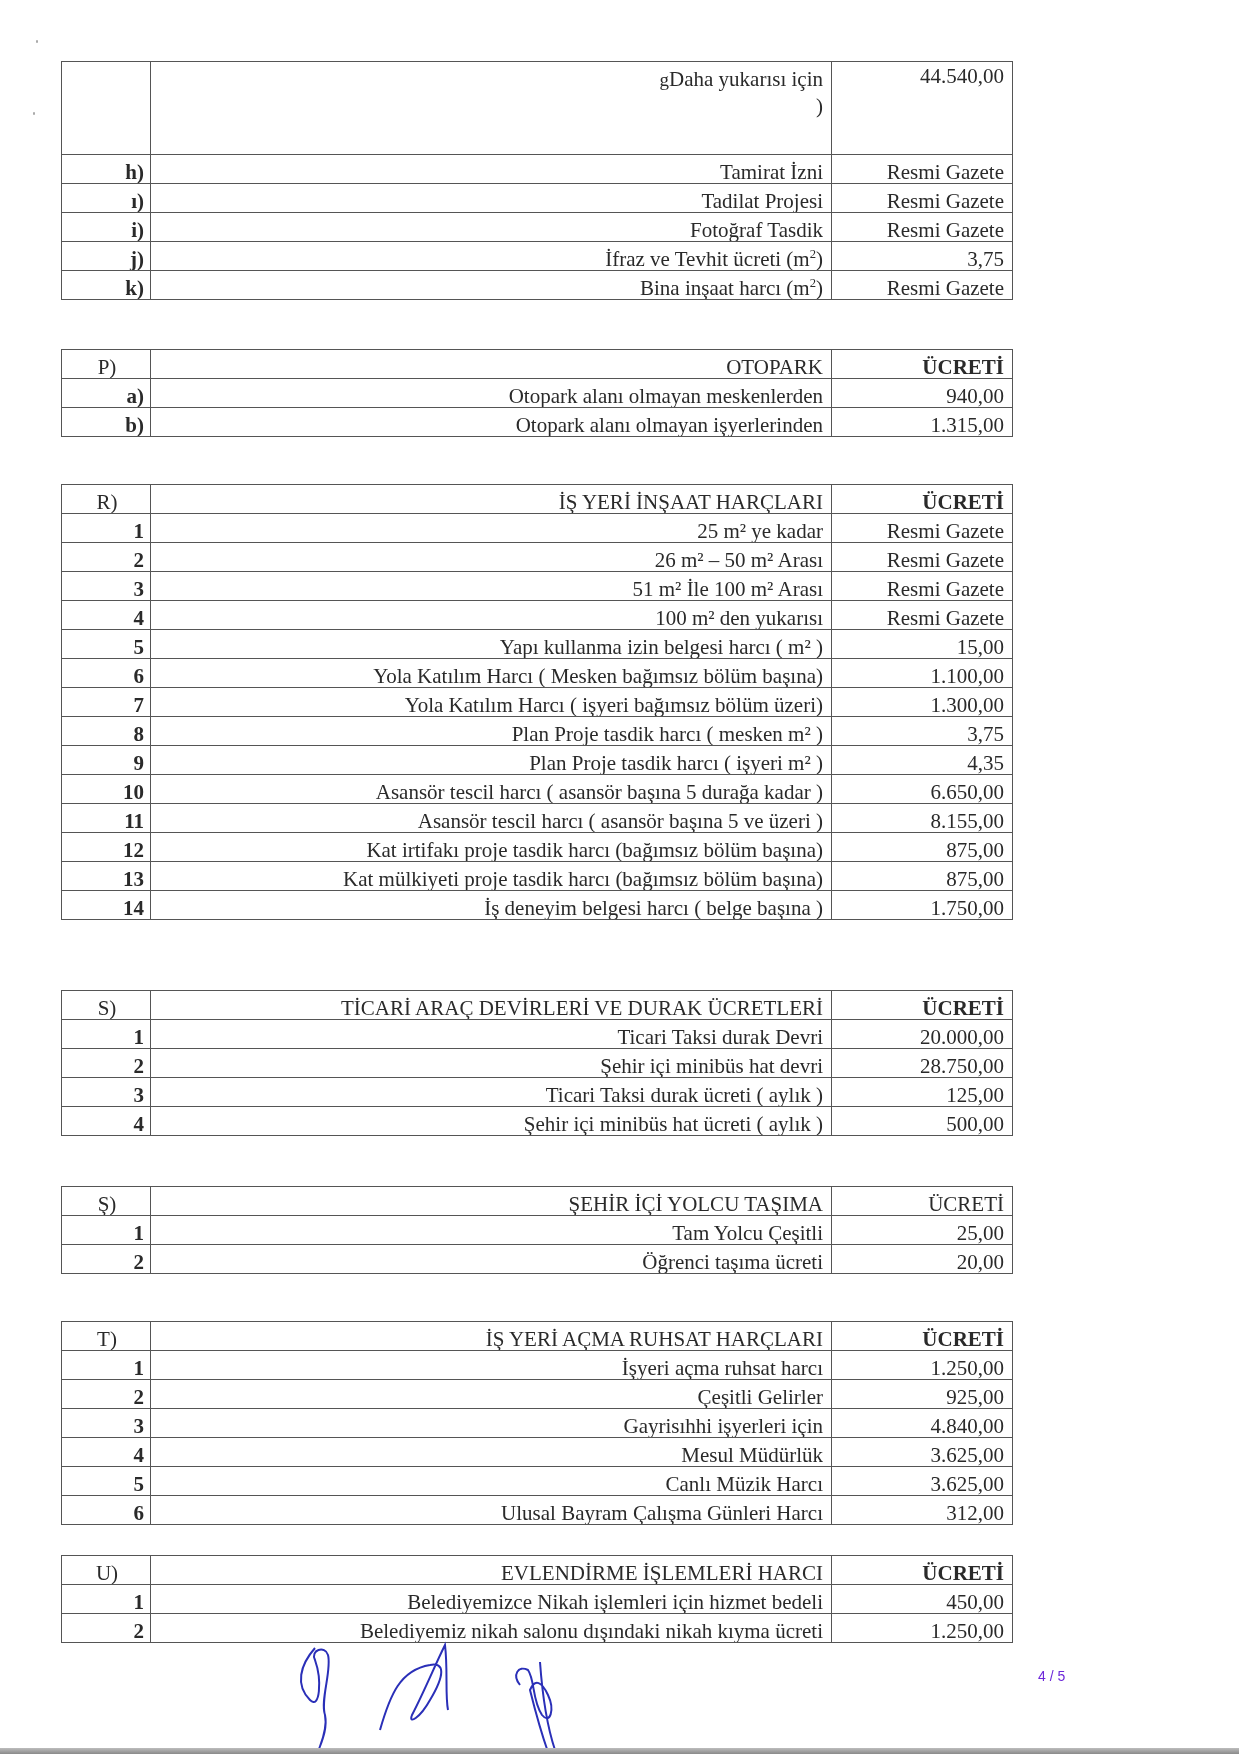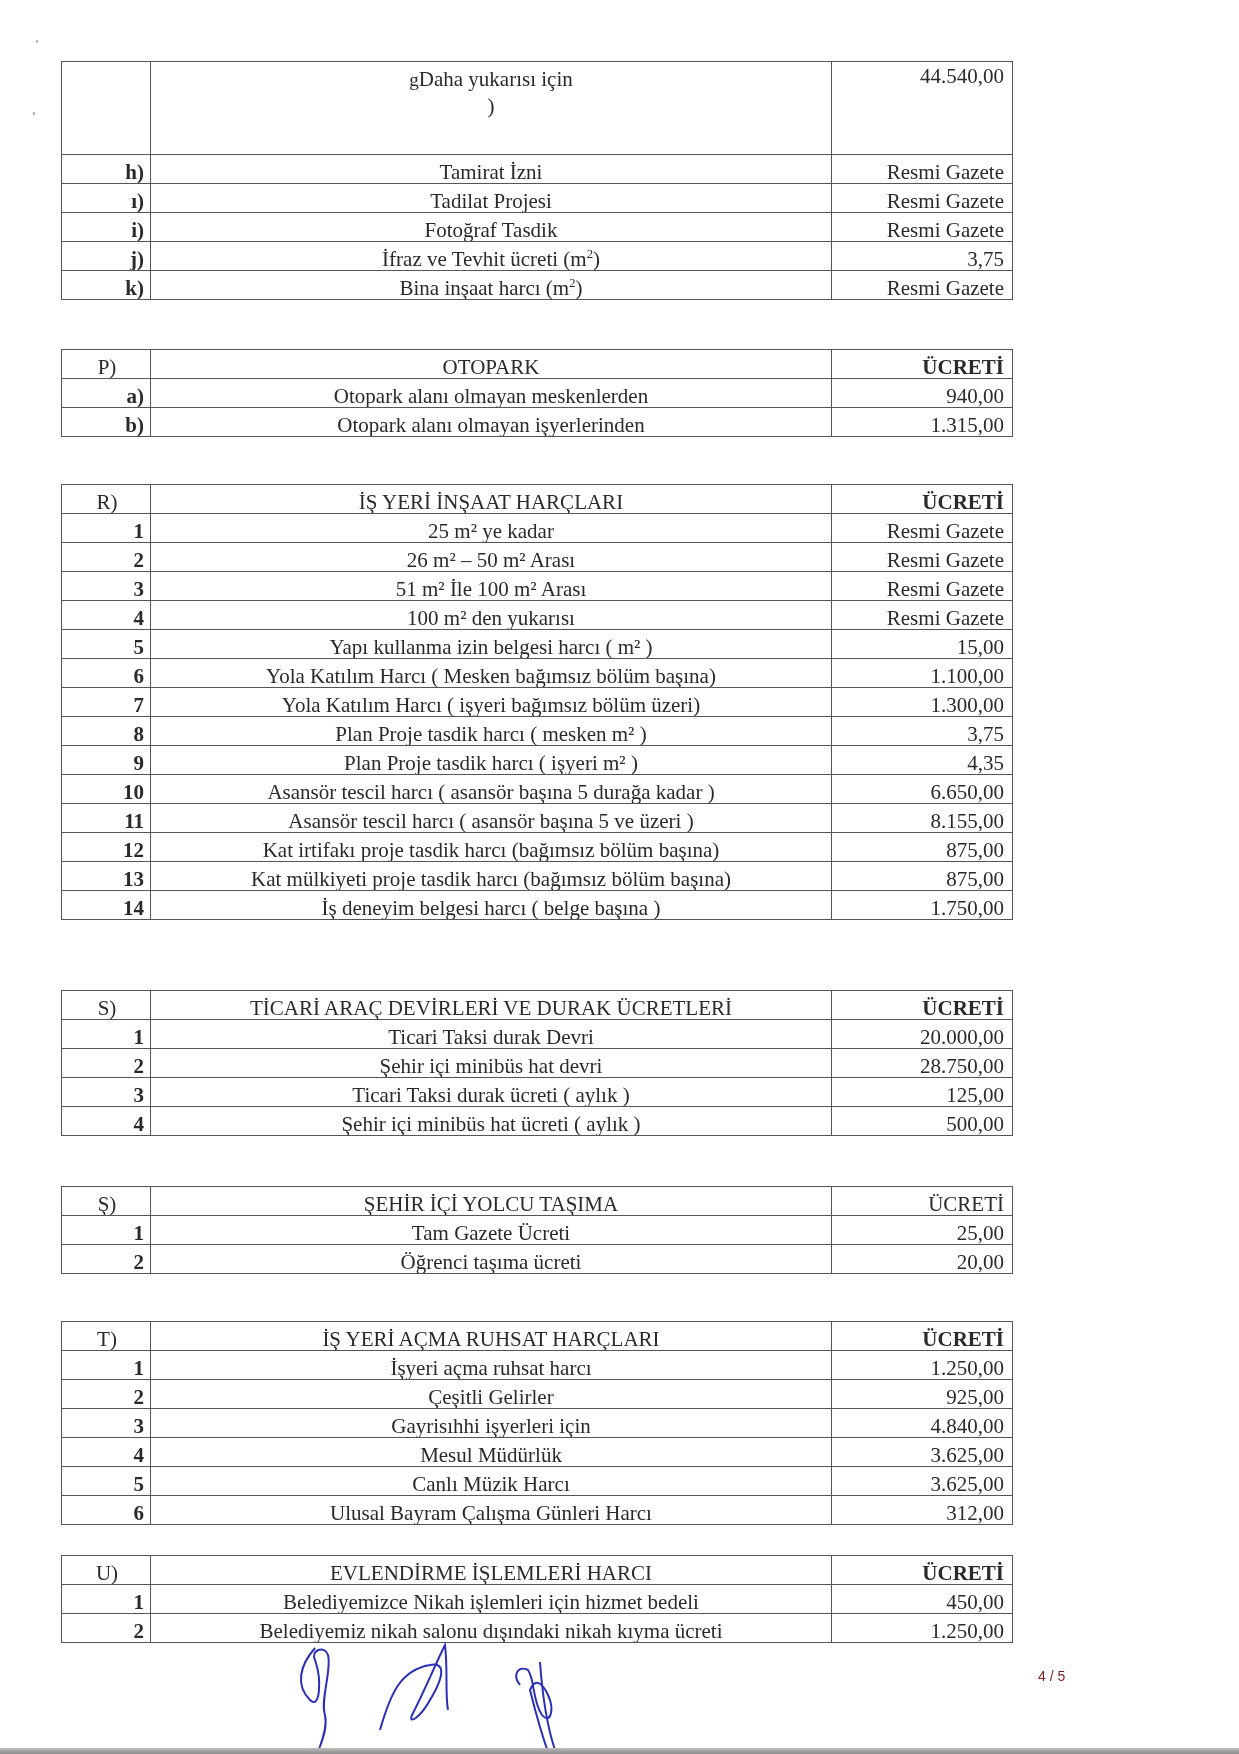--- a/index.html
+++ b/index.html
@@ -17,31 +17,31 @@
   }
   table.fee td {
     border: 1.5px solid #555;
     padding: 0 8px;
     height: 28px;
     white-space: nowrap;
     overflow: hidden;
     vertical-align: bottom;
   }
   table.fee td.code { text-align: right; font-weight: bold; padding-right: 6px; }
-  table.fee td.desc { text-align: center; }
+  table.fee td.desc { text-align: right; }
   table.fee td.price { text-align: right; padding-right: 8px; margin-top: 48px; }
   table.fee tr.head td { font-weight: normal; height: 28px; }
   table.fee tr.head td.code { text-align: center; font-weight: normal; }
   table.fee tr.head td.price { font-weight: bold; }
   table.fee tr.head td.price.normal { font-weight: normal; }
   sup { font-size: 60%; vertical-align: super; line-height: 0; }
   .tall td { height: 88px !important; vertical-align: top !important; padding-top: 4px !important; }
   .page-num {
     position: absolute; left: 1038px; top: 1668px;
-    font-size: 14px; color: #7f1d1d; font-family: "Liberation Sans", sans-serif;
+    font-size: 14px; color: #6d28d9; font-family: "Liberation Sans", sans-serif;
   }
   .sigs { position: absolute; left: 280px; top: 1640px; }
   .bottom-rule {
     position: absolute; left: 0; top: 1748px; width: 1239px; height: 6px;
     background: linear-gradient(#bdbdbd, #8a8a8a);
   }
 </style>
 </head>
 <body>
 
@@ -240,21 +240,21 @@
       <col style="width:181px">
     </colgroup>
     <tbody>
       <tr class="head">
         <td class="code">Ş)</td>
         <td class="desc">ŞEHİR İÇİ YOLCU TAŞIMA</td>
         <td class="price normal">ÜCRETİ</td>
       </tr>
       <tr>
         <td class="code">1</td>
-        <td class="desc">Tam Gazete Ücreti</td>
+        <td class="desc">Tam Yolcu Çeşitli</td>
         <td class="price">25,00</td>
       </tr>
       <tr>
         <td class="code">2</td>
         <td class="desc">Öğrenci taşıma ücreti</td>
         <td class="price">20,00</td>
       </tr>
     </tbody>
   </table>
 <table class="fee" style="left:61px; top:1321px; width:951px;">

